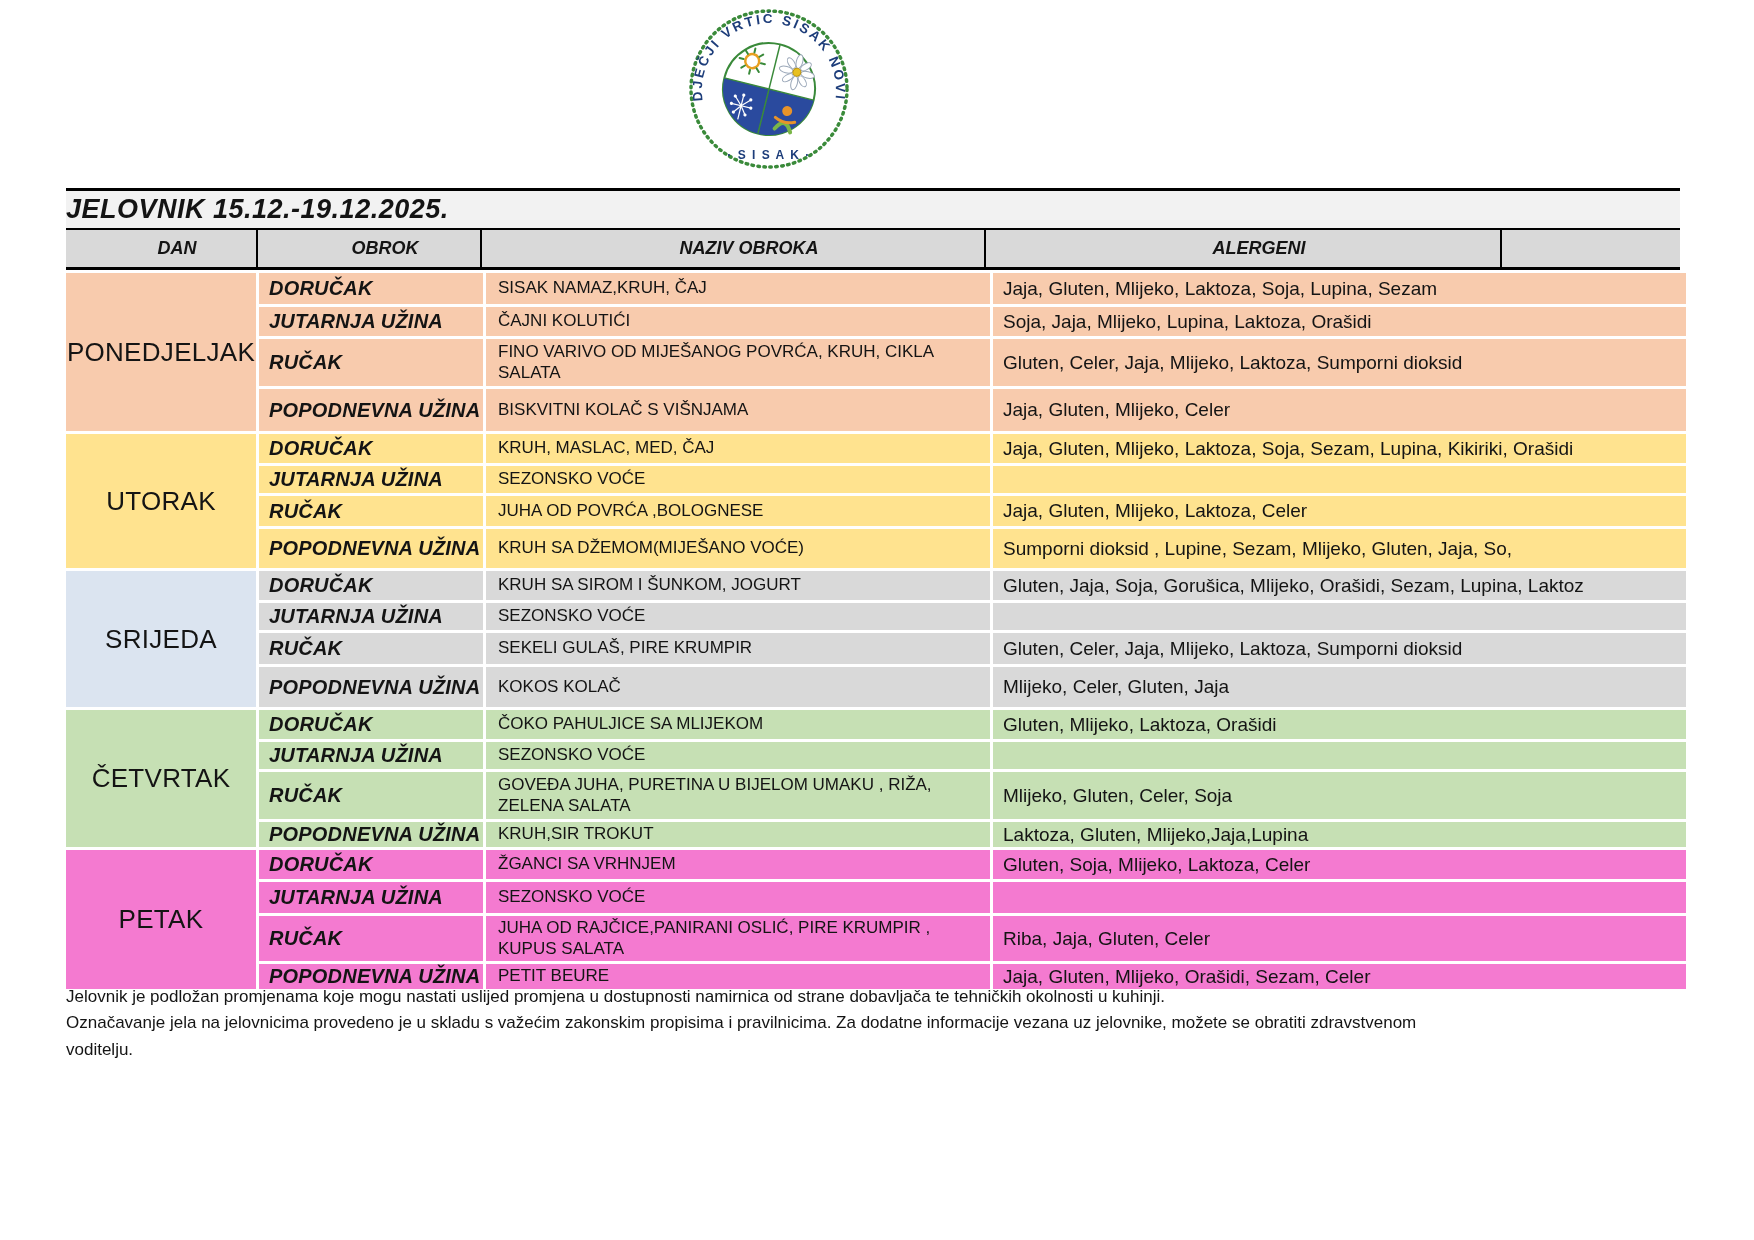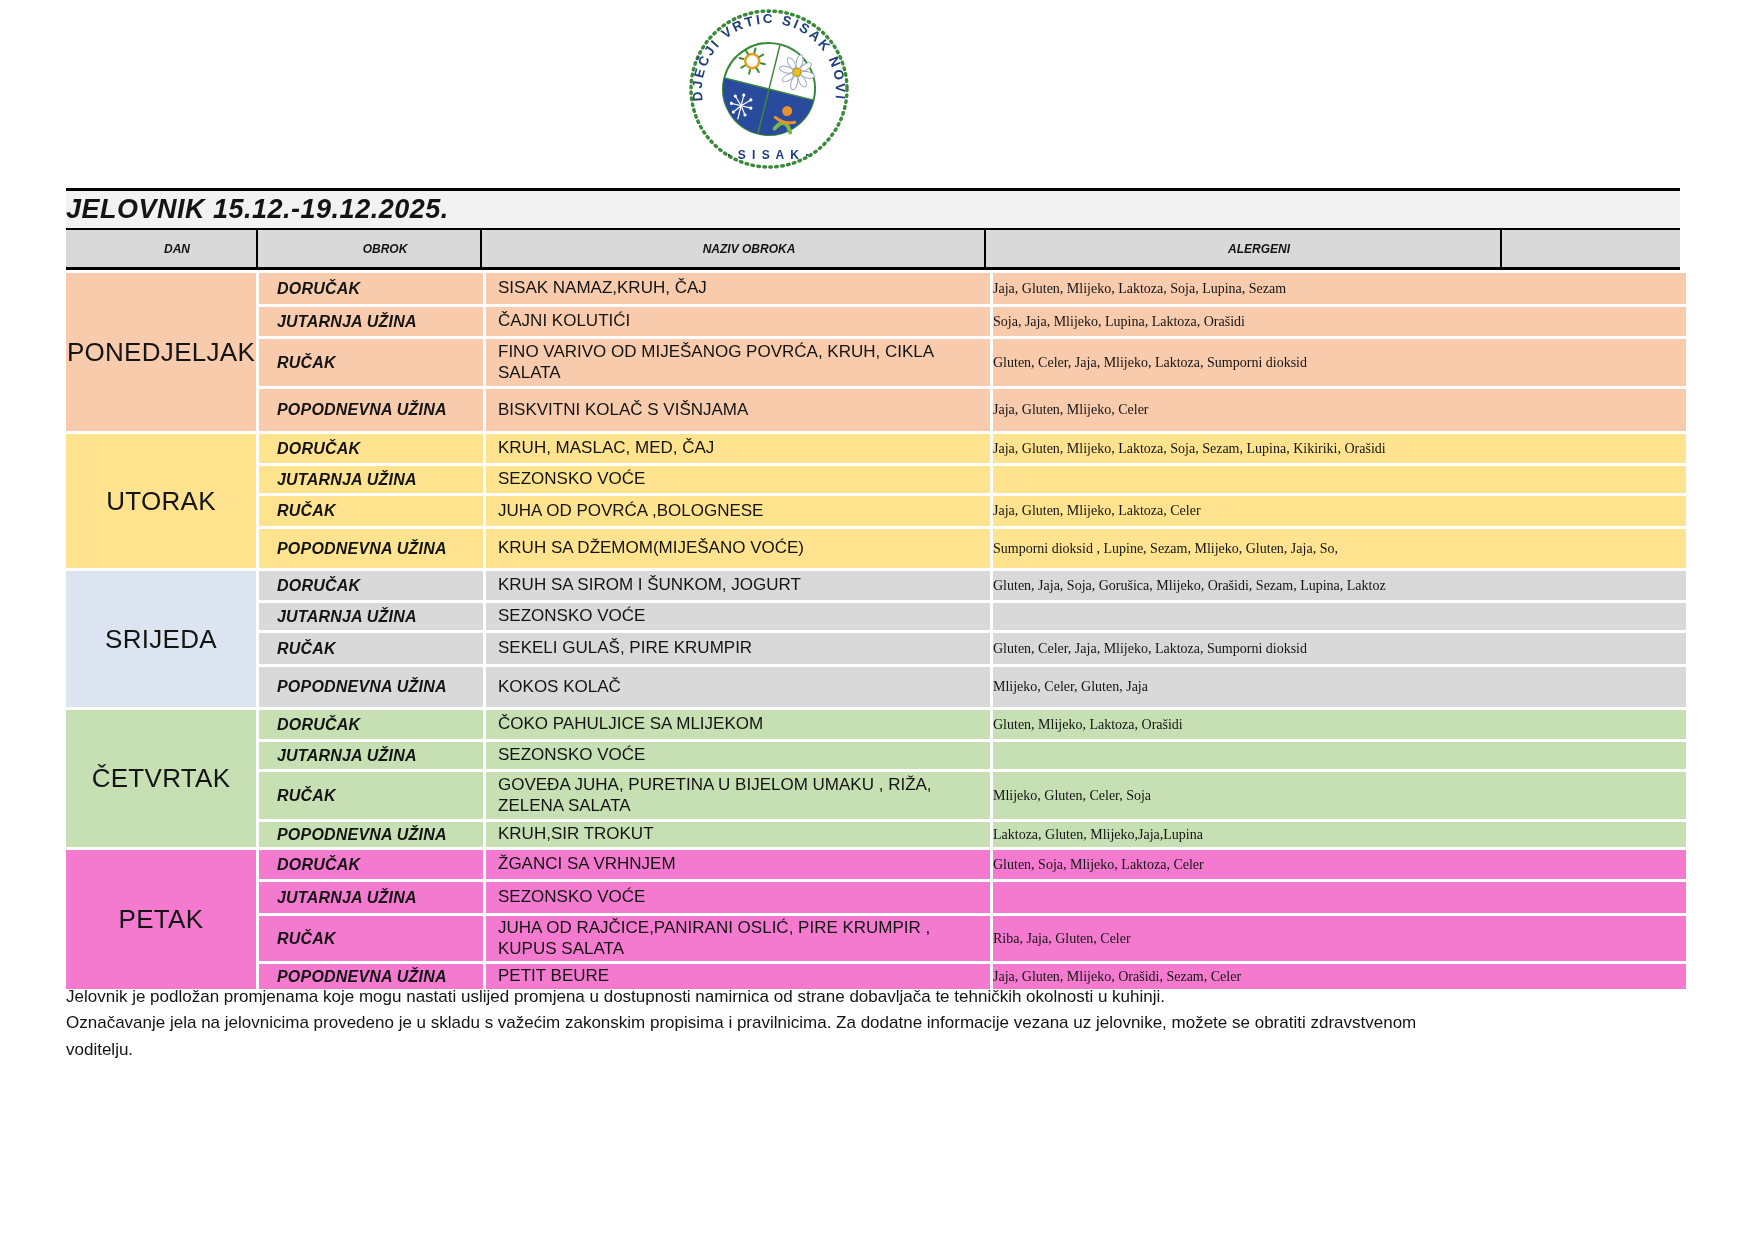--- a/index.html
+++ b/index.html
@@ -21,21 +21,21 @@
     padding-right:180px;
   }
   .title-bar span { font-size:27px; font-weight:bold; font-style:italic; letter-spacing:0.5px; }
 
   .header-row {
     display:grid; grid-template-columns:190px 224px 504px 516px 180px;
     background:#d9d9d9; border-bottom:3px solid #000; height:40px;
   }
   .header-cell {
     display:flex; align-items:center; justify-content:center;
-    font-size:12px; font-weight:bold; font-style:italic;
+    font-size:18px; font-weight:bold; font-style:italic;
     border-left:2px solid #000;
     padding-left:32px;
   }
   .header-cell:first-child { border-left:none; }
   .header-cell.empty { }
 
   .day-block {
     display:grid; grid-template-columns:190px 224px 504px 693px;
     gap:3px; background:#ffffff; margin-top:3px;
   }
@@ -51,23 +51,23 @@
   .day-block.thu .cell { background:#c6e0b4; }
   .day-block.fri .cell { background:#f47ad0; }
   .day-block.wed .day-cell { background:#dbe4f0; }
 
   .day-cell {
     grid-row:1 / 5;
     display:flex; align-items:center; justify-content:center;
     font-size:26px; font-weight:normal; letter-spacing:0.3px;
   }
   .cell { display:flex; align-items:center; }
-  .obrok-cell { font-weight:bold; font-style:italic; font-size:16px; padding-left:18px; letter-spacing:0.2px; }
+  .obrok-cell { font-weight:bold; font-style:italic; font-size:20px; padding-left:10px; letter-spacing:0.2px; }
   .naziv-cell { font-size:17px; padding-left:12px; padding-right:34px; line-height:1.22; }
-  .alergeni-cell { font-size:14px; padding-left:0; white-space:nowrap; overflow:hidden;font-family:Liberation Serif, serif; }
+  .alergeni-cell { font-size:19px; padding-left:10px; white-space:nowrap; overflow:hidden; }
 
   
   .footer { position:absolute; left:66px; top:984px; width:1396px; font-size:17px; line-height:1.55; }
 </style>
 </head>
 <body>
 
 <div class="page">
 
   <div class="logo-wrap">

